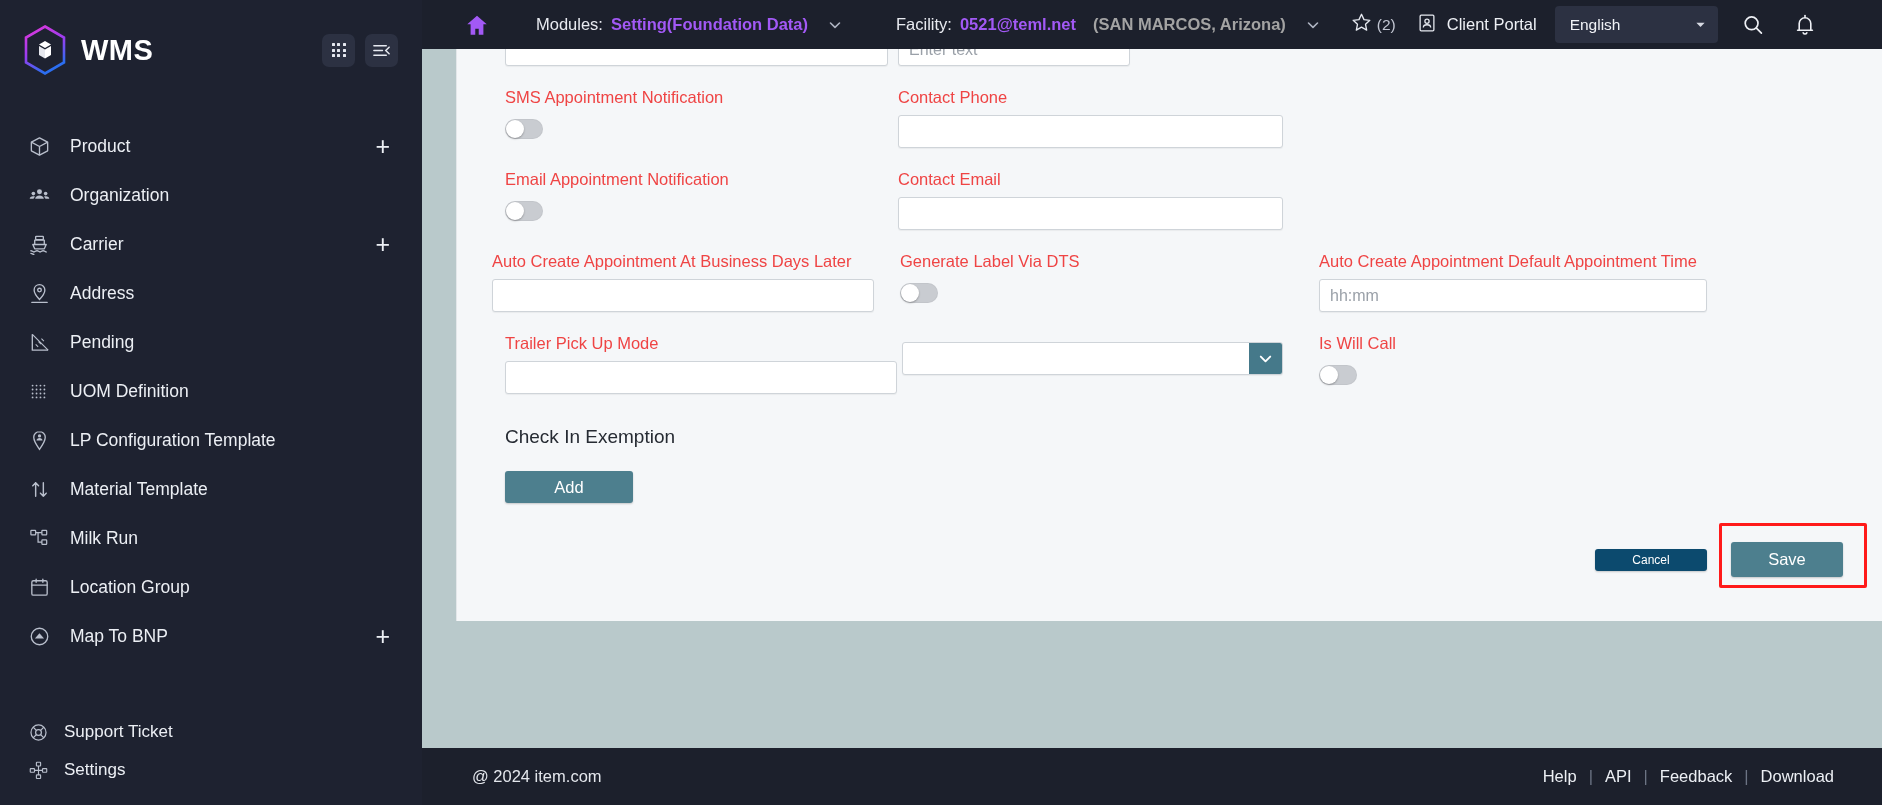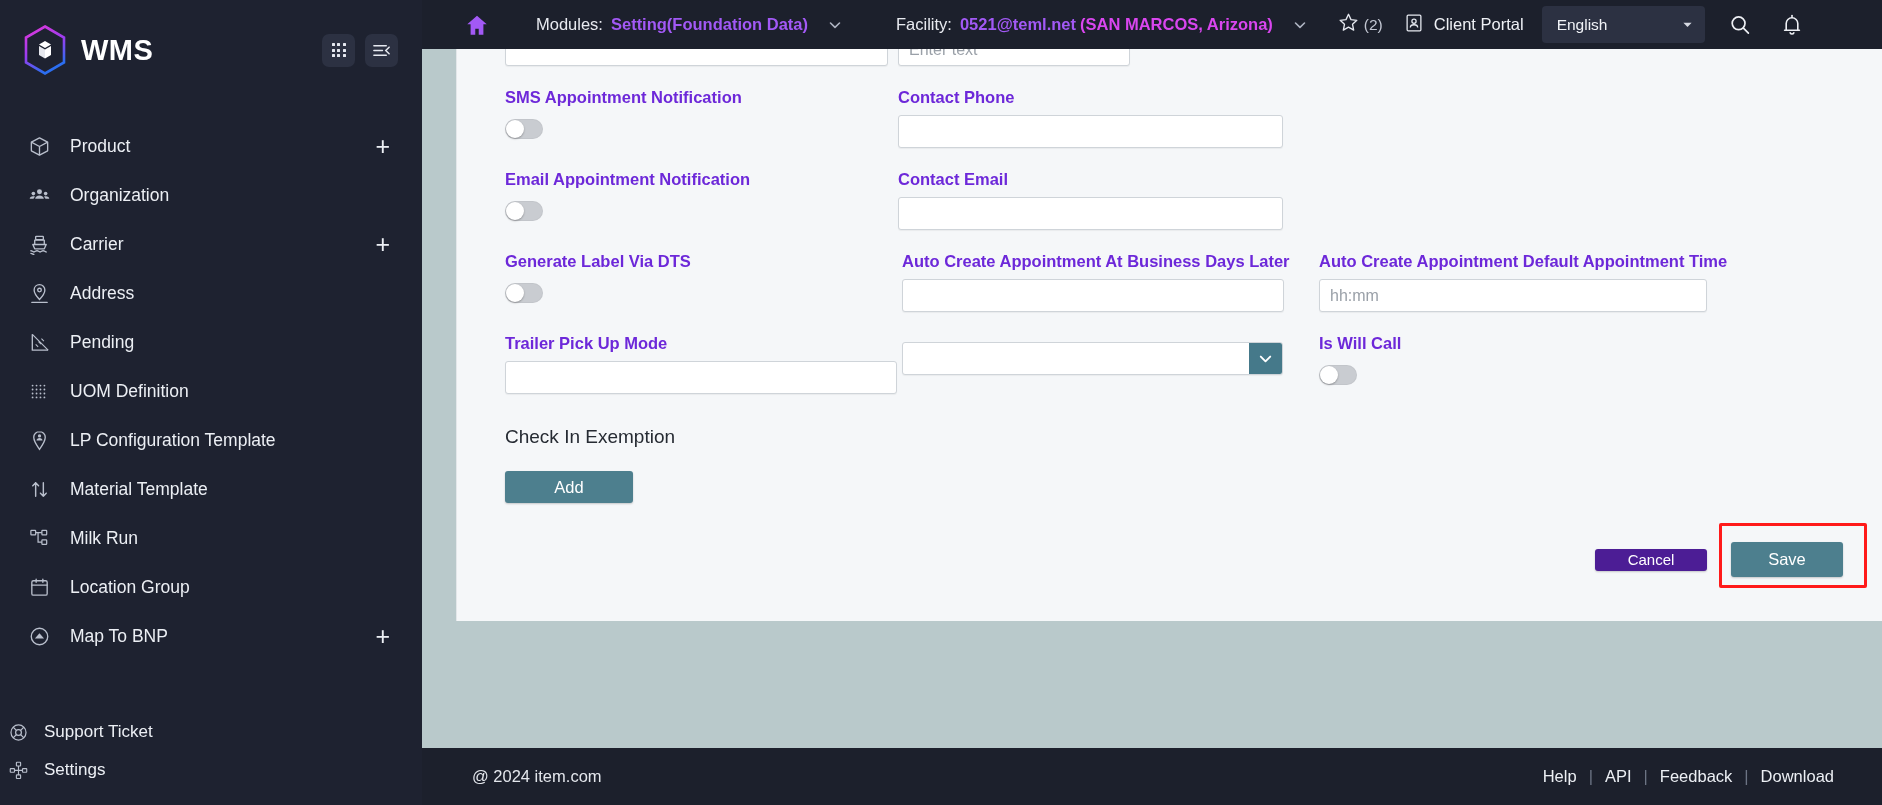--- a/index.html
+++ b/index.html
@@ -51,39 +51,39 @@
     margin-right: 18px;
     display: flex; align-items: center; justify-content: center;
     color: #b9bfcc;
   }
   .nav-label { font-size: 17.5px; color: #eceff4; font-weight: 400; white-space: nowrap; }
   .nav-plus {
     margin-left: auto; font-size: 25px; line-height: 1; color: #eceff4;
     font-weight: 300; padding-right: 6px; cursor: pointer;
   }
   .nav-bottom { position: absolute; bottom: 0; left: 0; right: 0; padding-bottom: 16px; }
-  .nav-bottom .nav-item { height: 38px; padding-left: 6px; }
+  .nav-bottom .nav-item { height: 38px; padding-left: 26px; }
   .nav-bottom .nav-ico { width: 24px; flex: 0 0 24px; margin-right: 14px; }
   .nav-bottom .nav-label { font-size: 17px; }
 
   
   .right { flex: 1 1 auto; display: flex; flex-direction: column; position: relative; background: #b9c9cb; }
 
   .topbar {
     height: 49px; background: #1c202c;
     display: flex; align-items: center;
     padding-left: 42px; padding-right: 14px;
     flex: 0 0 49px;
     position: relative; z-index: 5;
   }
   .home-ico { width: 26px; height: 26px; margin-right: 46px; }
   .tb-group { display: flex; align-items: center; white-space: nowrap; }
   .tb-key { color: #e8eaf0; font-size: 16.5px; margin-right: 8px; }
   .tb-val { color: #a259f5; font-size: 16.5px; font-weight: 600; }
-  .tb-val2 { color: #d946ef; font-size: 16.5px; font-weight: 600; margin-left: 4px; }
+  .tb-val2 { color: #a3a3a3; font-size: 16.5px; font-weight: 600; margin-left: 17px; }
   .caret {
     margin: 0 0 0 18px; width: 18px; height: 18px;
     display: inline-flex; align-items: center; justify-content: center;
     cursor: pointer;
   }
   .sp-lg { width: 52px; flex: 0 0 52px; }
   .sp-md { width: 28px; flex: 0 0 28px; }
   .star-wrap { display: flex; align-items: center; cursor: pointer; }
   .star-count { color: #c2c6d2; font-size: 15.5px; margin-left: 4px; }
   .portal-wrap { display: flex; align-items: center; margin-left: 20px; cursor: pointer; text-align: center; }
@@ -120,21 +120,21 @@
   .frow {
     display: flex;
     padding: 0 0 0 24px;
   }
   .fcol { position: relative; }
   .fcol-a { width: 410px; flex: 0 0 410px; }
   .fcol-b { width: 408px; flex: 0 0 408px; }
   .fcol-c { width: 400px; flex: 0 0 400px; }
 
   .flabel {
-    font-size: 16.5px; color: #6d28d9; font-weight: 700;
+    font-size: 16.5px; color: #ef4444; font-weight: 400;
     white-space: nowrap;
   }
   .finput {
     background: #ffffff;
     border: 1px solid #cfd4d9;
     border-radius: 3px;
     height: 33px;
     width: 100%;
     font-size: 16px;
     color: #33383f;
@@ -177,22 +177,22 @@
     font-family: "Liberation Sans", sans-serif;
     border-radius: 3px;
     color: #ffffff;
     box-shadow: 0 1px 2px rgba(0,0,0,.2);
   }
   .btn-add {
     width: 128px; height: 32px; font-size: 16.5px;
     background: #4d7f8e;
   }
   .btn-cancel {
-    width: 112px; height: 22px; font-size: 15px;
-    background: #4c1d95;
+    width: 112px; height: 22px; font-size: 12px;
+    background: #0c4a6e;
   }
   .btn-save {
     width: 112px; height: 35px; font-size: 16.5px;
     background: #4d7f8e;
   }
   .save-highlight {
     position: absolute;
     border: 3px solid #ff1a1a;
     border-radius: 2px;
     pointer-events: none;
@@ -539,27 +539,27 @@
               <div class="flabel">Email Appointment Notification</div>
               <div class="toggle" style="margin-top:12px;"><i></i></div>
             </div>
             <div class="fcol fcol-b" style="margin-left:-17px;">
               <div class="flabel">Contact Email</div>
               <input class="finput" style="width: 385px; margin-top: 8px;" value="">
             </div>
           </div>
 
           <div class="frow" style="margin-top:22px;">
+            <div class="fcol fcol-b" style="margin-left:-13px;">
+              <div class="flabel">Auto Create Appointment At Business Days Later</div>
+              <input class="finput" style="width: 382px; margin-top: 8px;" value="">
+            </div>
             <div class="fcol fcol-a">
               <div class="flabel">Generate Label Via DTS</div>
               <div class="toggle" style="margin-top:12px;"><i></i></div>
-            </div>
-            <div class="fcol fcol-b" style="margin-left:-13px;">
-              <div class="flabel">Auto Create Appointment At Business Days Later</div>
-              <input class="finput" style="width: 382px; margin-top: 8px;" value="">
             </div>
             <div class="fcol fcol-c" style="margin-left:9px;">
               <div class="flabel">Auto Create Appointment Default Appointment Time</div>
               <input class="finput" style="width: 388px; margin-top: 8px;" placeholder="hh:mm">
             </div>
           </div>
 
           <div class="frow" style="margin-top:22px;">
             <div class="fcol fcol-a">
               <div class="flabel">Trailer Pick Up Mode</div>

